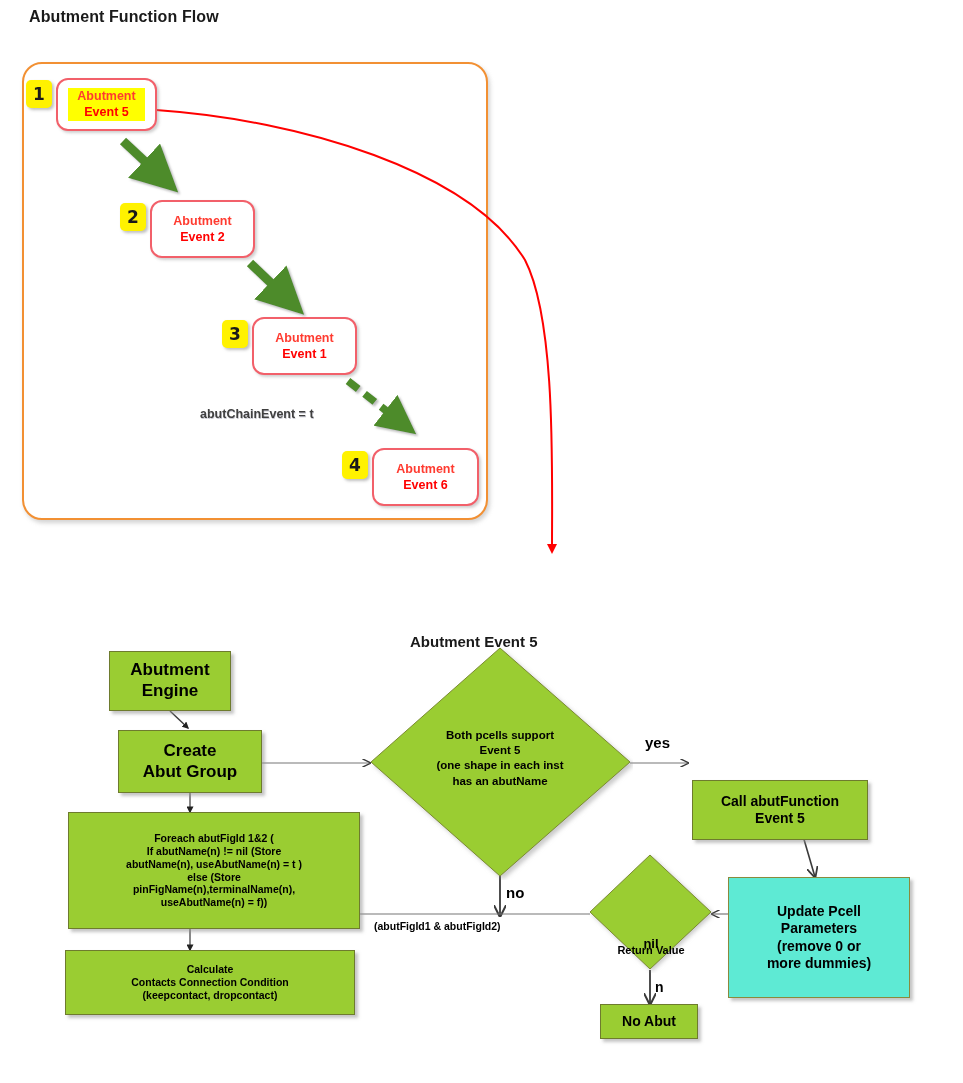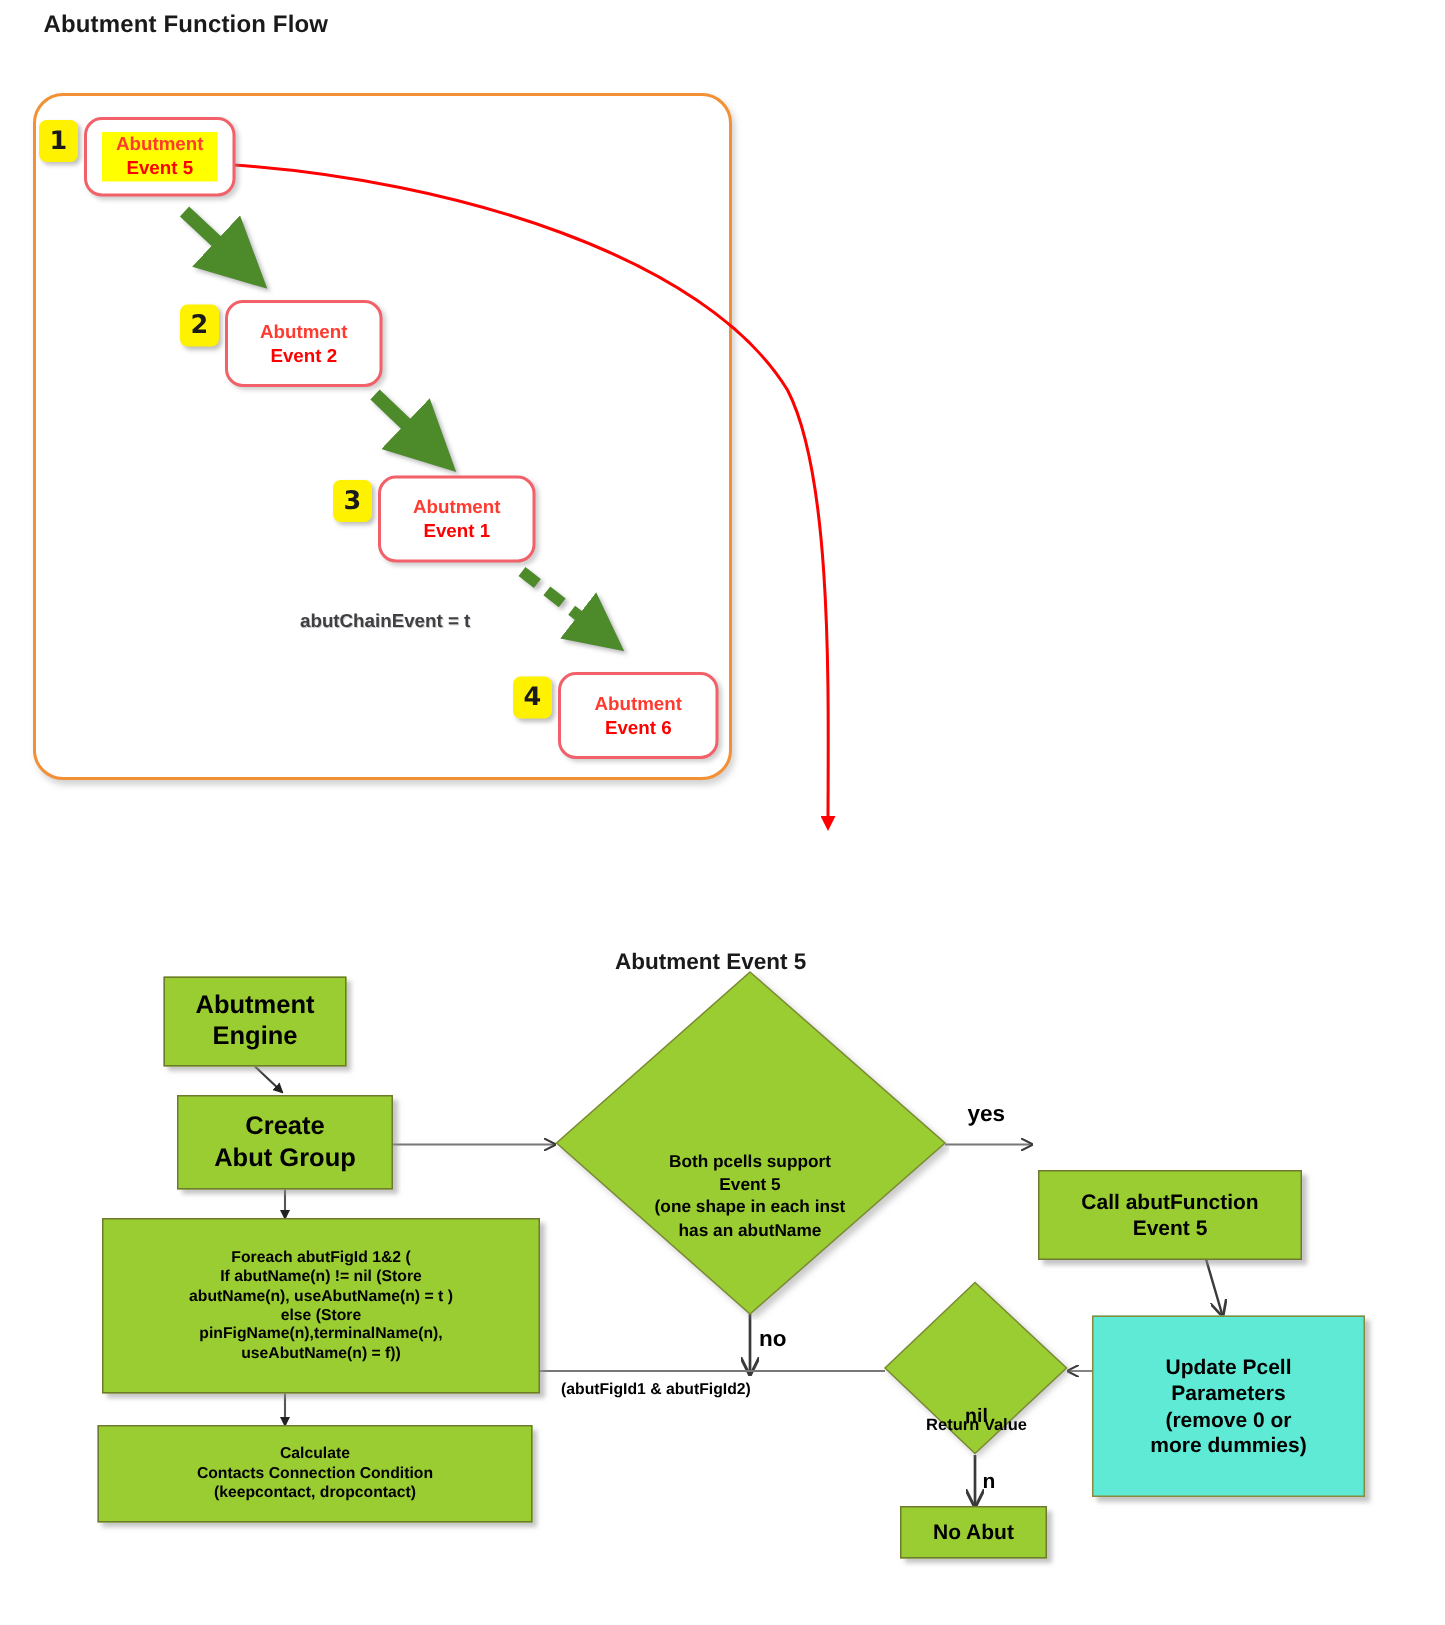--- a/index.html
+++ b/index.html
@@ -186,21 +186,21 @@
 <div class="abs fbox sm" style="left:65px;top:950px;width:290px;height:65px;">
   <div class="ln">Calculate</div>
   <div class="ln">Contacts Connection Condition</div>
   <div class="ln">(keepcontact, dropcontact)</div>
 </div>
 
 <svg class="abs" style="left:368px;top:645px;" width="265" height="235">
   <polygon points="132,3 262,117 132,231 3,117" fill="#9ACD32" stroke="#7a8a31" stroke-width="1" style="filter:drop-shadow(3px 3px 2px rgba(150,150,150,.5))"></polygon>
 </svg>
 <div class="abs diamond-label" style="left:380px;top:728px;width:240px;">
-  <div style="font-size:11.5px;font-weight:bold;line-height:1.32;margin-top:40px;">
+  <div style="font-size:11.5px;font-weight:bold;line-height:1.32;">
     <div>Both pcells support</div>
     <div>Event 5</div>
     <div>(one shape in each inst</div>
     <div>has an abutName</div>
   </div>
 </div>
 
 <div class="abs fbox med" style="left:692px;top:780px;width:176px;height:60px;">
   <div class="ln">Call abutFunction</div>
   <div class="ln">Event 5</div>

